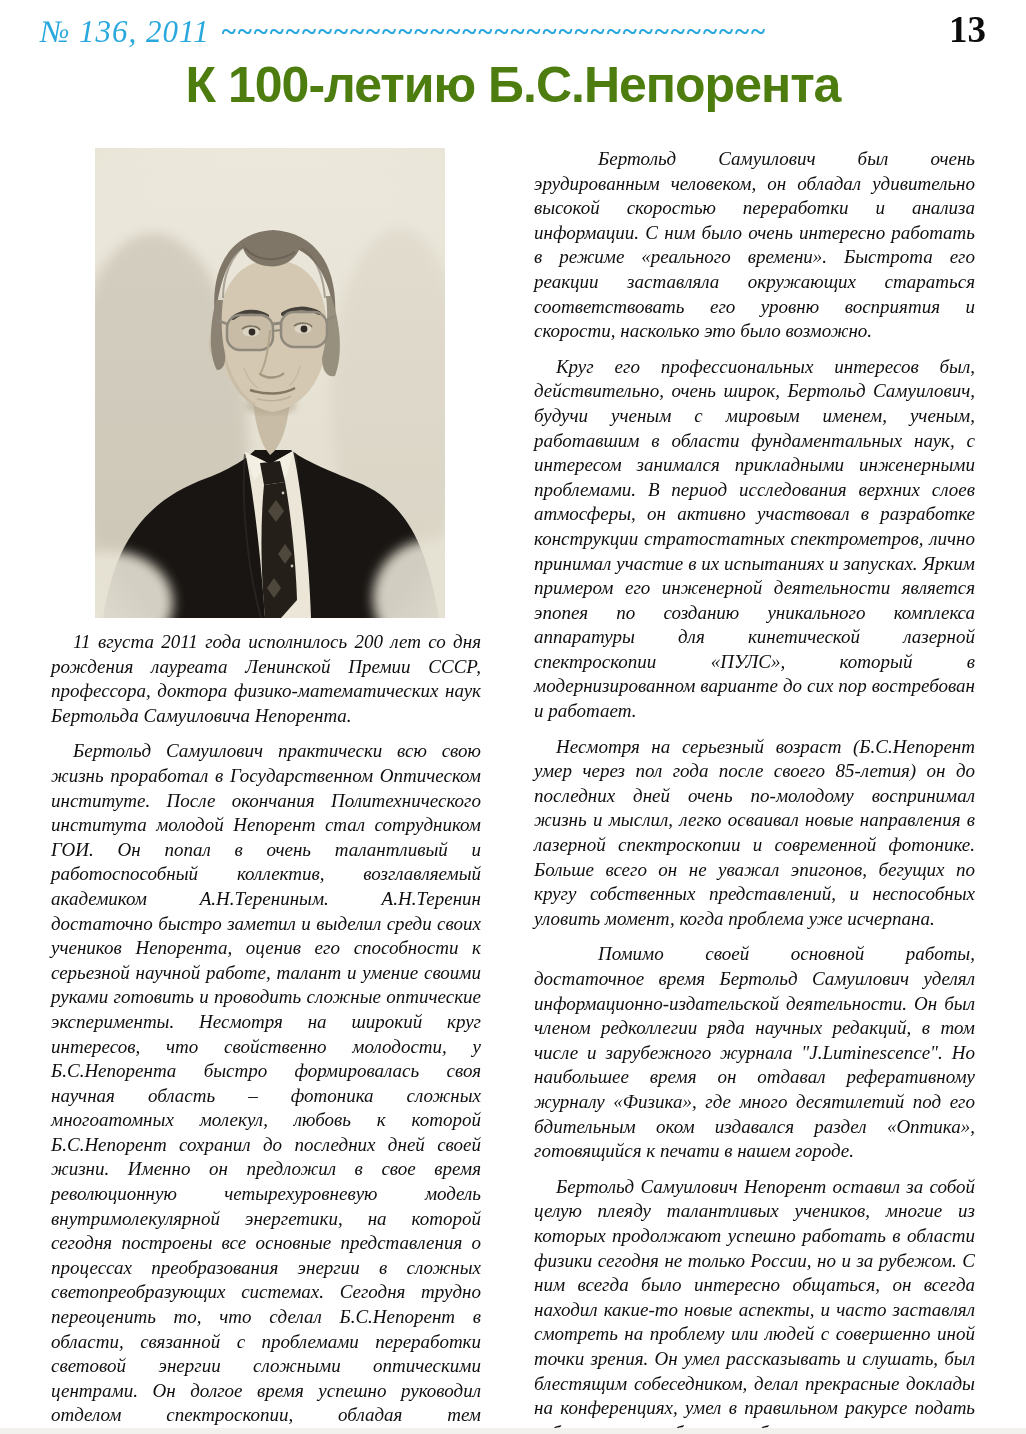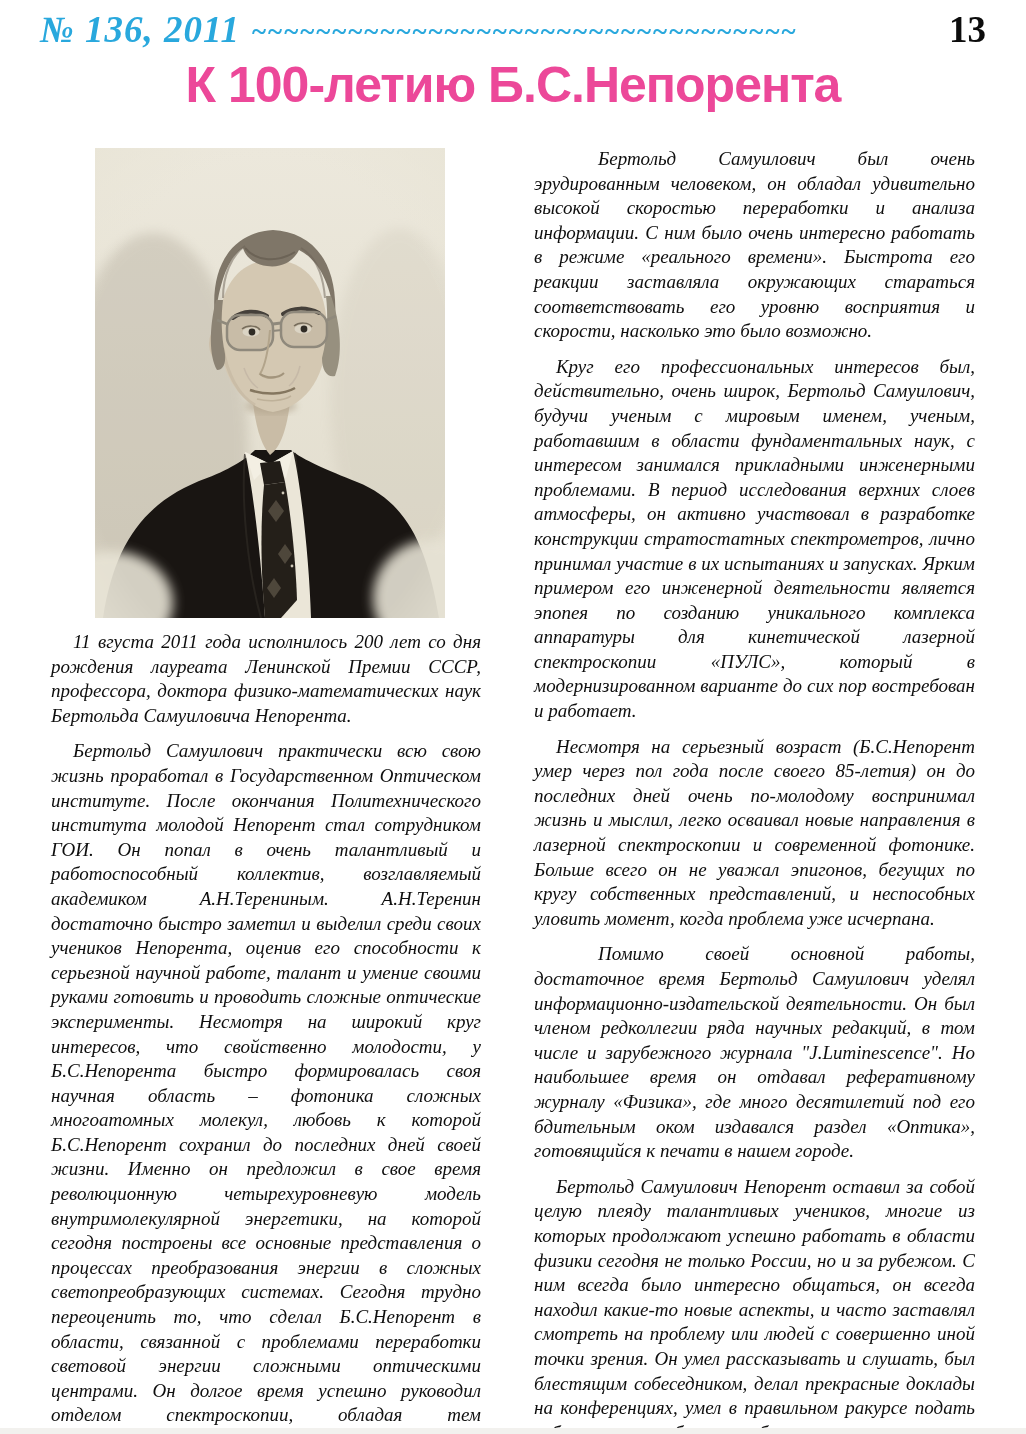--- a/index.html
+++ b/index.html
@@ -1,28 +1,28 @@
 <!DOCTYPE html>
 <html lang="ru"><head>
 <meta charset="utf-8">
 <style>
   html,body{margin:0;padding:0;background:#ffffff;}
   body{width:1026px;height:1434px;position:relative;font-family:"Liberation Serif",serif;color:#0e0e0e;overflow:hidden;}
   .page{position:absolute;inset:0;background:#ffffff;}
 
   
   .header{position:absolute;top:8px;left:40px;width:946px;display:flex;align-items:baseline;}
-  .issue{font-style:italic;font-weight:700;font-size:37px;color:#29a8dd;white-space:nowrap;letter-spacing:1px;}
+  .issue{font-style:italic;font-weight:400;font-size:31px;color:#29a8dd;white-space:nowrap;letter-spacing:1px;}
   .tildes{flex:1;margin:0 12px;overflow:hidden;white-space:nowrap;font-size:27px;font-weight:700;color:#29a8dd;letter-spacing:2px;transform:translateY(-2px);}
   .pagenum{font-weight:600;font-size:37px;color:#0c0c0c;white-space:nowrap;}
 
   
   .title{position:absolute;top:56px;left:0;width:100%;text-align:center;
          font-family:"Liberation Sans",sans-serif;font-weight:700;font-size:50px;
-         letter-spacing:-1px;color:#ec4899;}
+         letter-spacing:-1px;color:#4d7c0f;}
 
   
   .columns{position:absolute;top:136px;left:40px;width:946px;display:flex;gap:31px;}
   .col{font-size:19px;line-height:24.6px;text-align:justify;}
   .col-left{width:452px;}
   .col-right{width:463px;}
   p.body-par{margin:11px;font-style:italic;}
   p.indent{text-indent:22px;}
   p.big-indent{text-indent:64px;}
 

